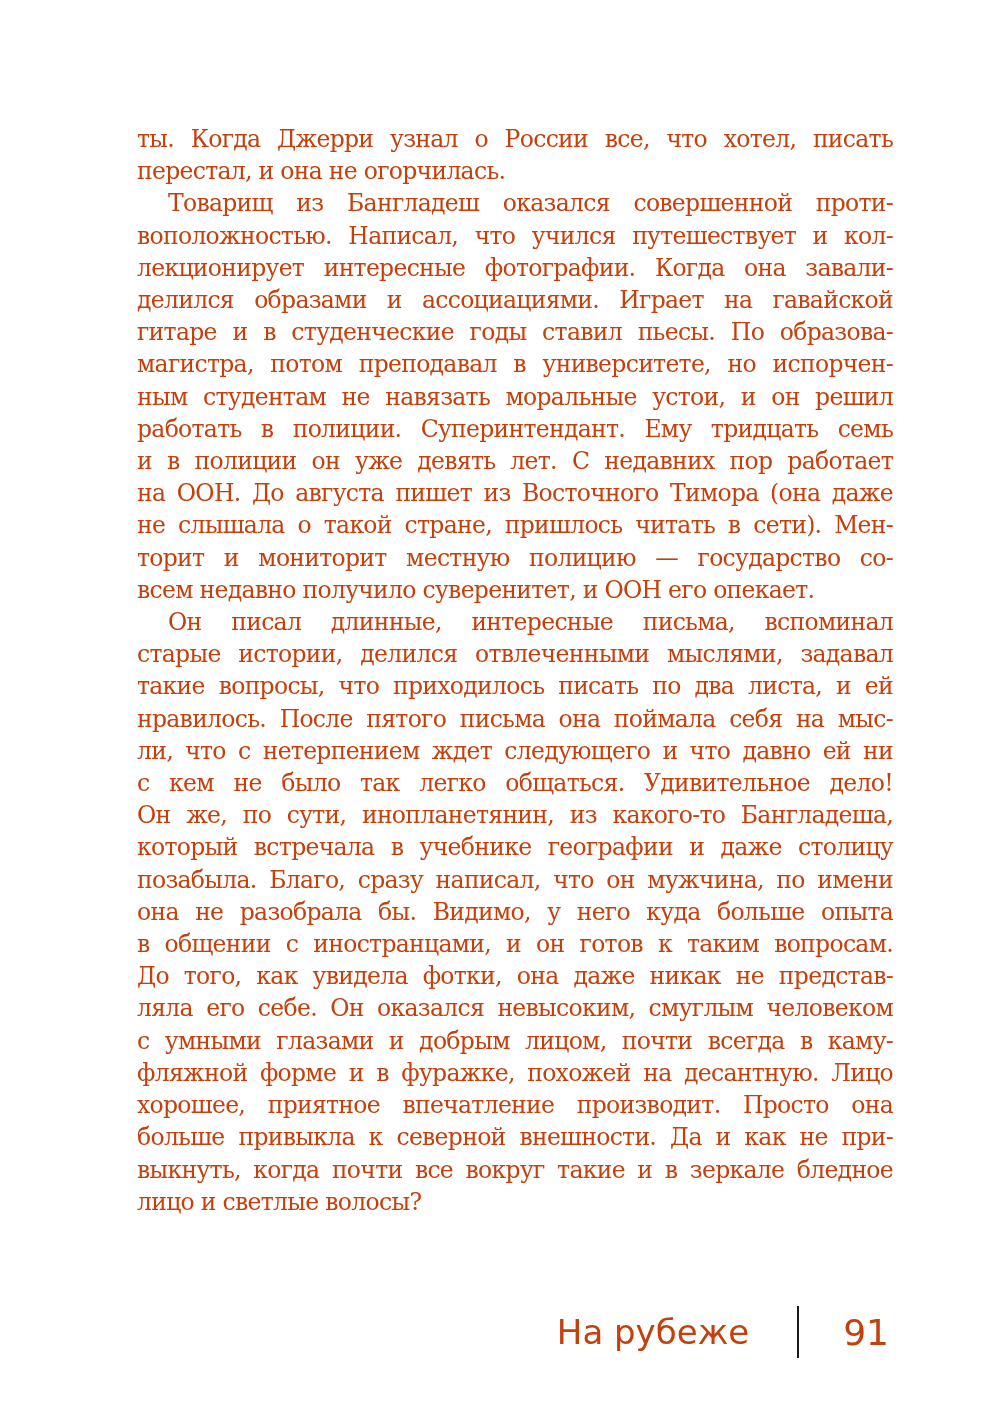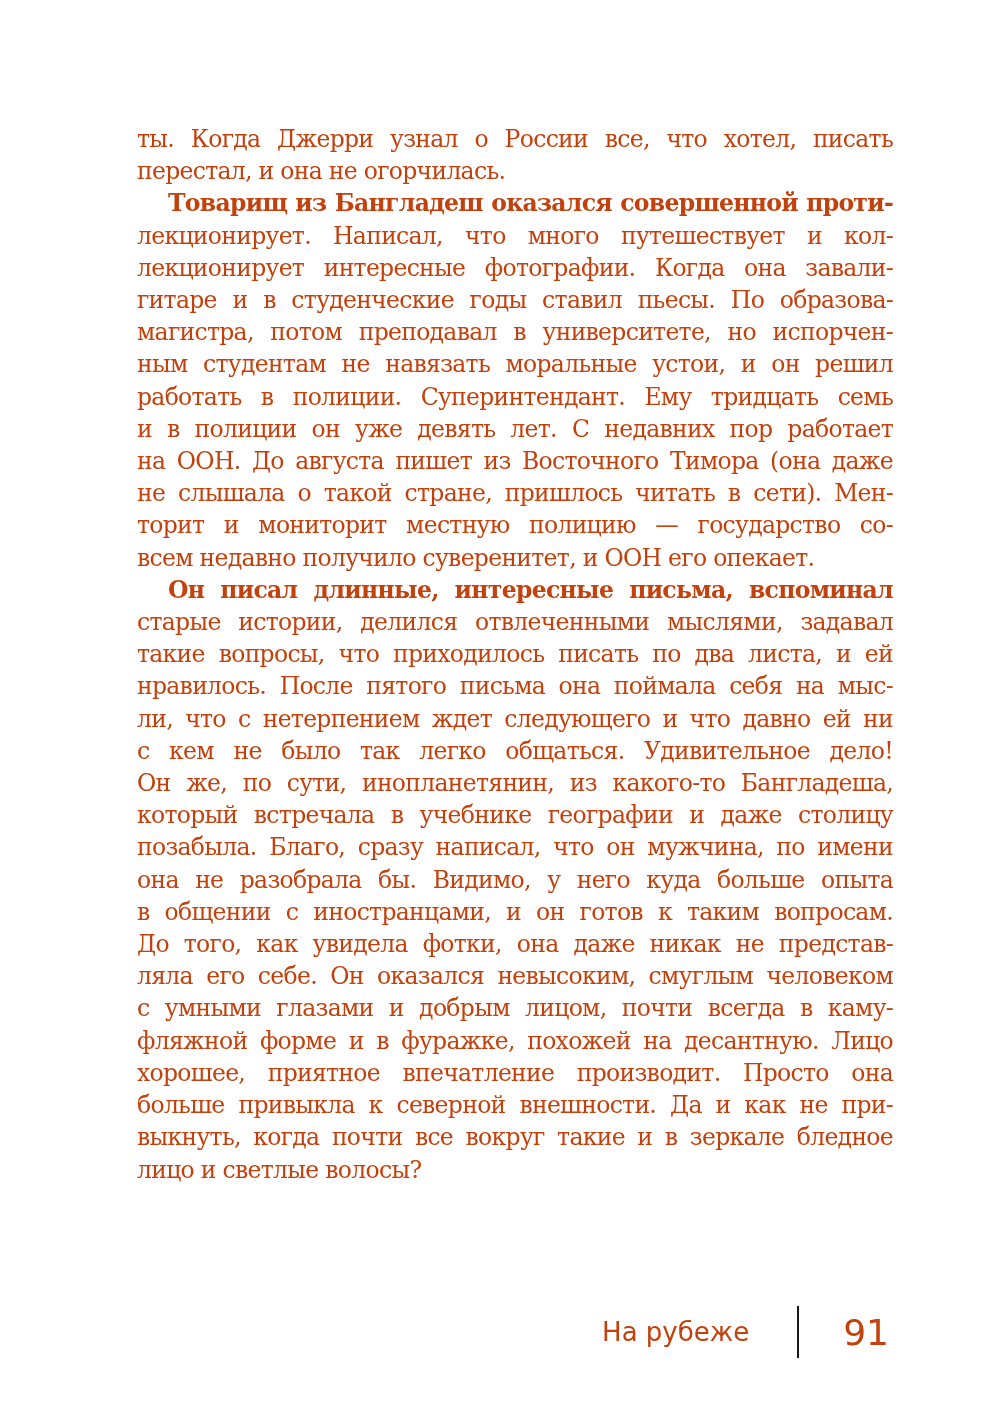--- a/index.html
+++ b/index.html
@@ -28,35 +28,34 @@
     letter-spacing: -0.7px;
     text-align: justify;
     text-align-last: justify;
     white-space: normal;
   }
   .line.par-end {
     text-align-last: left;
   }
   .line.indent {
     text-indent: 31px;
-    font-weight: bold;
   }
   .footer {
     position: absolute;
     left: 137px;
     top: 1306px;
     width: 756px;
     height: 52px;
     display: flex;
     align-items: center;
     justify-content: flex-end;
     font-family: "DejaVu Sans", sans-serif;
   }
   .running-title {
-    font-size: 26px;
+    font-size: 34px;
     letter-spacing: 0;
   }
   .footer-rule {
     width: 2px;
     height: 52px;
     background: #1a1a1a;
     margin-left: 48px;
     margin-right: 44px;
   }
   .page-number {
@@ -66,22 +65,23 @@
 </style>
 </head>
 <body>
 
 <div class="page">
 
   <main class="text-block" id="paragraphs">
       <div class="line">ты. Когда Джерри узнал о России все, что хотел, писать</div>
       <div class="line par-end">перестал, и она не огорчилась.</div>
       <div class="line indent">Товарищ из Бангладеш оказался совершенной проти-</div>
-      <div class="line">лекционирует. Написал, что много путешествует и кол-</div>
+      <div class="line">воположностью. Написал, что учился путешествует и кол-</div>
       <div class="line">лекционирует интересные фотографии. Когда она завали-</div>
+      <div class="line">делился образами и ассоциациями. Играет на гавайской</div>
       <div class="line">гитаре и в студенческие годы ставил пьесы. По образова-</div>
       <div class="line">магистра, потом преподавал в университете, но испорчен-</div>
       <div class="line">ным студентам не навязать моральные устои, и он решил</div>
       <div class="line">работать в полиции. Суперинтендант. Ему тридцать семь</div>
       <div class="line">и в полиции он уже девять лет. С недавних пор работает</div>
       <div class="line">на ООН. До августа пишет из Восточного Тимора (она даже</div>
       <div class="line">не слышала о такой стране, пришлось читать в сети). Мен-</div>
       <div class="line">торит и мониторит местную полицию — государство со-</div>
       <div class="line par-end">всем недавно получило суверенитет, и ООН его опекает.</div>
       <div class="line indent">Он писал длинные, интересные письма, вспоминал</div>

